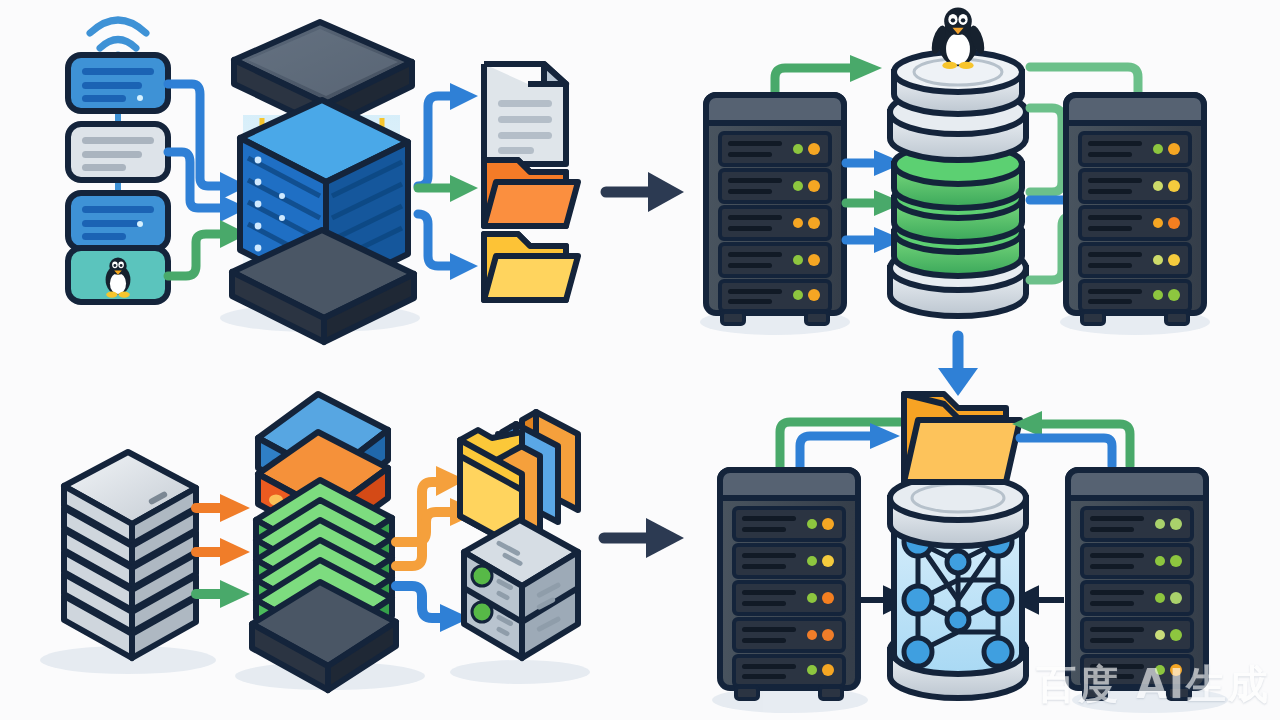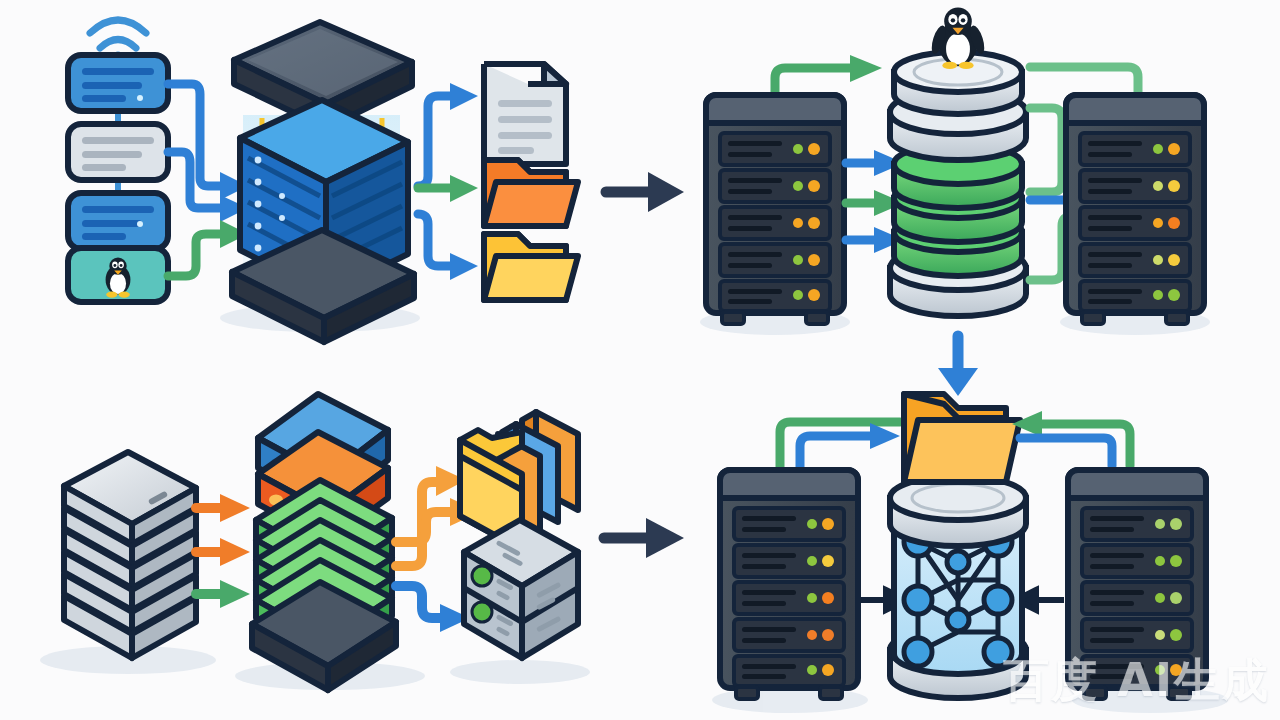--- a/index.html
+++ b/index.html
@@ -7,21 +7,21 @@
     width:1280px;height:720px;overflow:hidden;
     background:#fbfbfc;
     font-family:"Liberation Sans", sans-serif;
     position:relative;
   }
   #stage{position:absolute;inset:0;}
   svg{display:block;}
   .wm{
     position:absolute;right:10px;bottom:8px;
     font-family:"DejaVu Sans", sans-serif;
-    font-size:46px;font-weight:bold;letter-spacing:2px;
+    font-size:40px;font-weight:bold;letter-spacing:2px;
     color:#ffffff;opacity:.62;
     text-shadow:0 1px 2px rgba(120,135,155,.45);
     pointer-events:none;user-select:none;
   }
 </style>
 </head>
 <body>
 
 <div id="stage">
 

